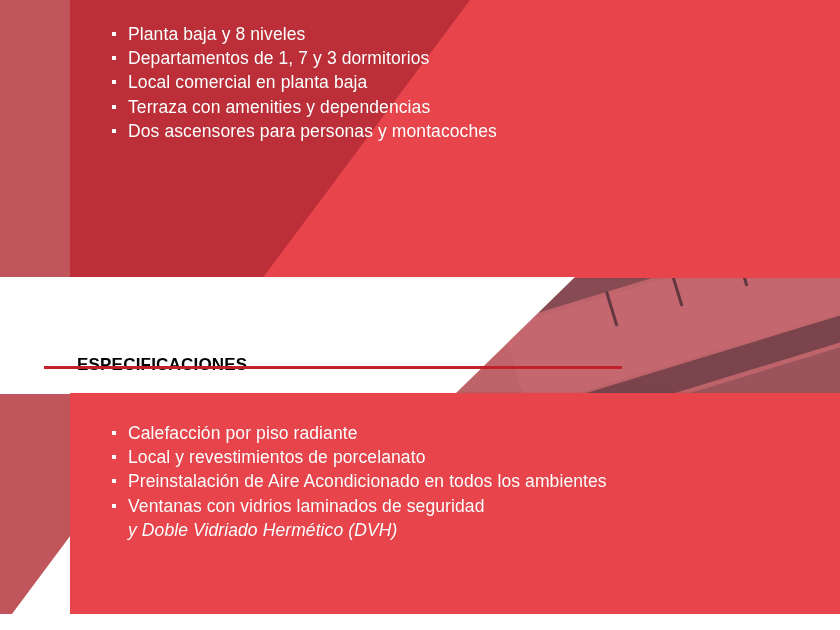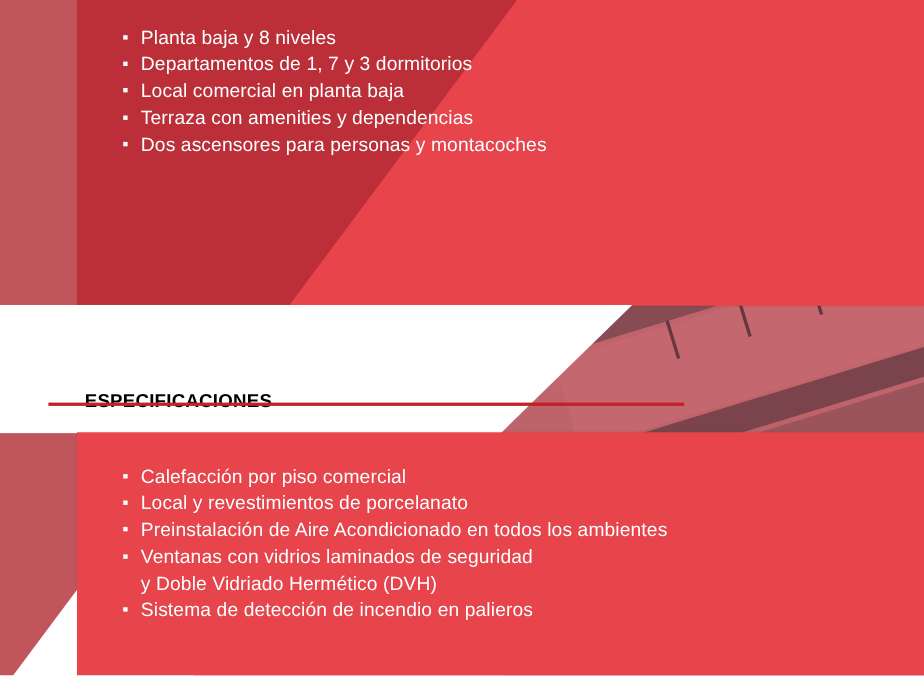--- a/index.html
+++ b/index.html
@@ -116,21 +116,21 @@
   }
   .bullet-list li::before {
     content: "";
     position: absolute;
     left: 0;
     top: 10px;
     width: 4px;
     height: 4px;
     background: #ffffff;
   }
-  .bullet-list li.cont { padding-left: 16px; }
+  .bullet-list li.cont { padding-left: 16px; font-style: italic; }
   .bullet-list li.cont::before { display: none; }
 
   
   #section-heading {
     position: absolute;
     left: 77px;
     top: 332px;
     font-size: 17px;
     font-weight: bold;
     letter-spacing: .2px;
@@ -212,21 +212,20 @@
     <li>Departamentos de 1, 7 y 3 dormitorios</li>
     <li>Local comercial en planta baja</li>
     <li>Terraza con amenities y dependencias</li>
     <li>Dos ascensores para personas y montacoches</li>
   </ul>
 
   <div id="section-heading">ESPECIFICACIONES</div>
   <div id="heading-rule"></div>
 
   <ul class="bullet-list" id="list-specs">
-    <li>Calefacción por piso comercial</li>
+    <li>Calefacción por piso radiante</li>
     <li>Local y revestimientos de porcelanato</li>
     <li>Preinstalación de Aire Acondicionado en todos los ambientes</li>
     <li>Ventanas con vidrios laminados de seguridad</li>
     <li class="cont">y Doble Vidriado Hermético (DVH)</li>
-    <li>Sistema de detección de incendio en palieros</li>
   </ul>
 
 </div>
 
 </body></html>

